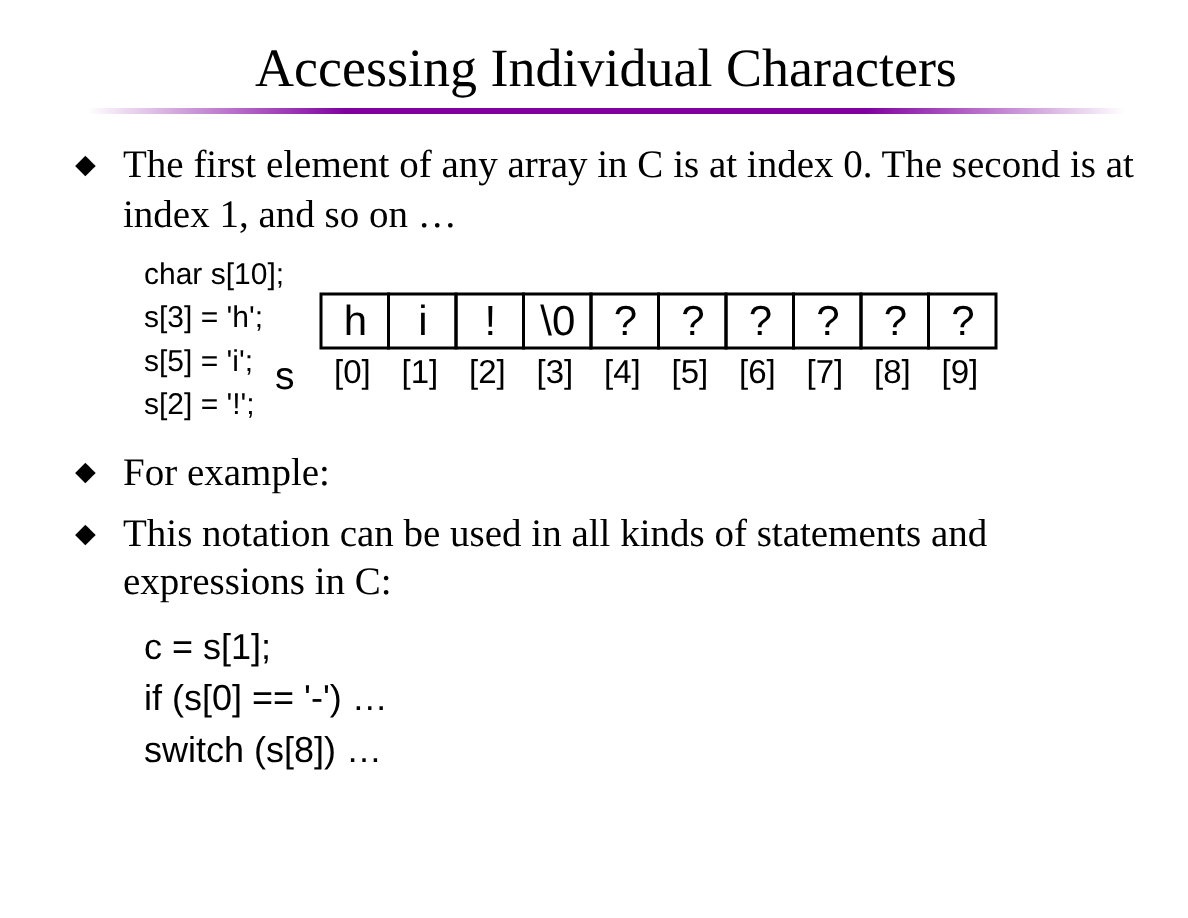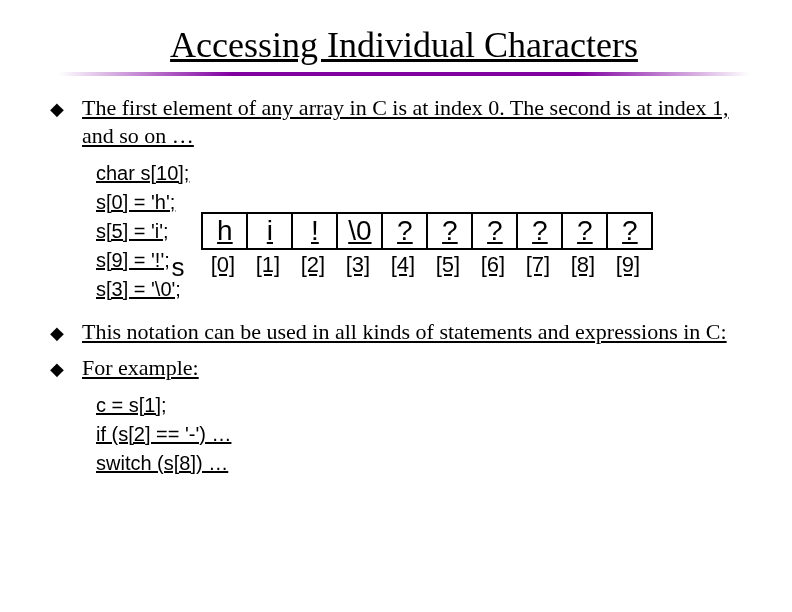--- a/index.html
+++ b/index.html
@@ -10,21 +10,20 @@
     background: #fff;
     font-family: "Times New Roman", Times, serif;
     color: #000;
   }
   .slide {
     box-sizing: border-box;
     width: 792px;
     height: 612px;
     padding: 18px 24px 20px 40px;
     position: relative;
-    text-decoration: underline;
   }
   .title {
     text-align: center;
     font-size: 36px;
     margin: 6px 0 6px 0;
     font-weight: normal;
   }
   .rule {
     height: 4px;
     margin: 4px 18px 18px 18px;
@@ -32,46 +31,46 @@
       rgba(128,0,160,0) 0%,
       rgba(128,0,160,1) 25%,
       rgba(128,0,160,1) 75%,
       rgba(128,0,160,0) 100%);
     border-radius: 2px;
   }
   ul.bullets {
     list-style: none;
     padding: 0;
     margin: 0 10px 0 10px;
-    font-size: 22px;
+    font-size: 26px;
     line-height: 1.25;
   }
   ul.bullets > li {
     position: relative;
     padding-left: 32px;
     margin-bottom: 8px;
   }
   ul.bullets > li::before {
     content: "◆";
     position: absolute;
     left: 0;
     top: 4px;
     font-size: 18px;
     color: #000;
   }
   .codeblock {
     font-family: Arial, Helvetica, sans-serif;
-    font-size: 20px;
+    font-size: 24px;
     line-height: 1.45;
     margin: 10px 0 10px 56px;
   }
   .diagram-wrap {
     display: flex;
-    align-items: center;
-    gap: 12px;
+    align-items: flex-start;
+    gap: 24px;
     margin: 10px 0 14px 56px;
   }
   .diagram-code {
     font-family: Arial, Helvetica, sans-serif;
     font-size: 20px;
     line-height: 1.45;
     flex: 0 0 auto;
   }
   .diagram-vis {
     flex: 0 0 auto;
@@ -125,24 +124,23 @@
 
   <ul class="bullets">
     <li>
       <span>The first element of any array in C is at index 0.  The second is at index 1, and so on …</span>
     </li>
   </ul>
 
   <div class="diagram-wrap">
     <div class="diagram-code">
       <div>char s[10];</div>
-      <div>s[0] = 'h';</div>
+      <div>s[3] = 'h';</div>
       <div>s[5] = 'i';</div>
-      <div>s[9] = '!';</div>
-      <div>s[3] = '\0';</div>
+      <div>s[2] = '!';</div>
     </div>
     <div class="diagram-vis">
       <div class="cells-row">
         <div class="cell">h</div>
         <div class="cell">i</div>
         <div class="cell">!</div>
         <div class="cell">\0</div>
         <div class="cell">?</div>
         <div class="cell">?</div>
         <div class="cell">?</div>
@@ -161,26 +159,26 @@
         <div class="idx">[6]</div>
         <div class="idx">[7]</div>
         <div class="idx">[8]</div>
         <div class="idx">[9]</div>
       </div>
     </div>
   </div>
 
   <ul class="bullets">
     <li>
-      <span>This notation can be used in all kinds of statements and expressions in C:</span>
+      <span>For example:</span>
     </li>
     <li>
-      <span>For example:</span>
+      <span>This notation can be used in all kinds of statements and expressions in C:</span>
     </li>
   </ul>
 
   <div class="codeblock">
     <div>c = s[1];</div>
-    <div>if (s[2] == '-') …</div>
+    <div>if (s[0] == '-') …</div>
     <div>switch (s[8]) …</div>
   </div>
 
 </div>
 
 </body></html>

